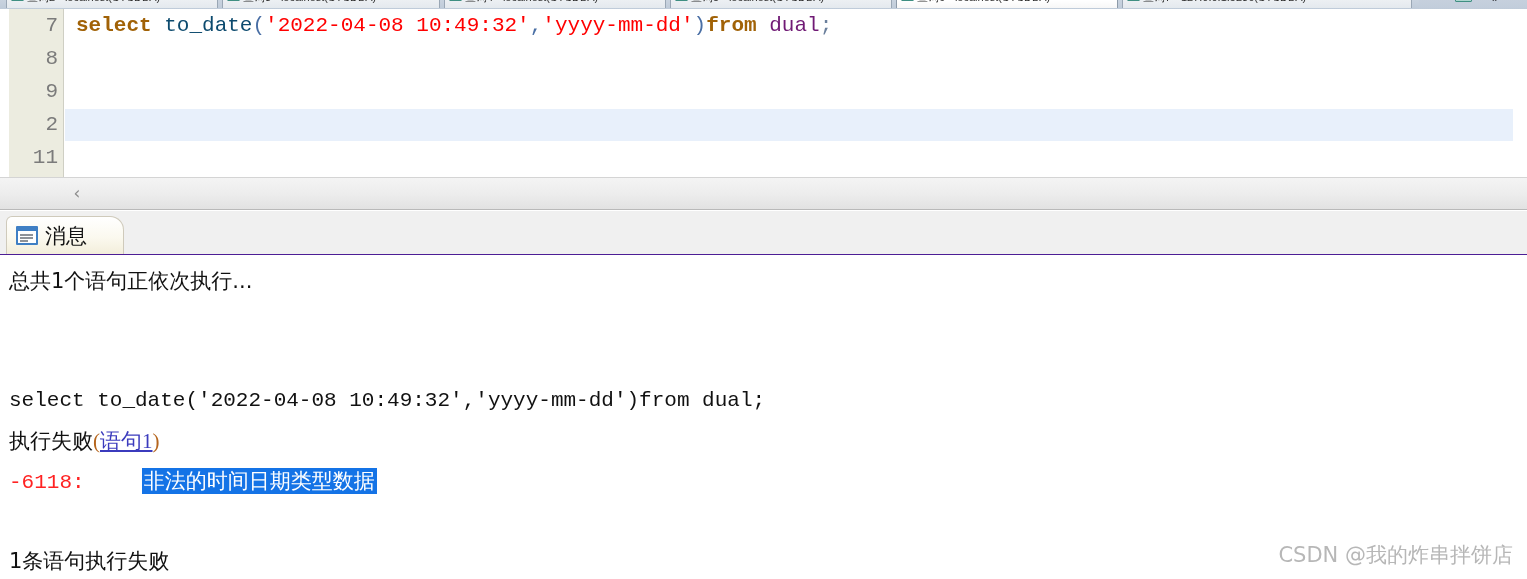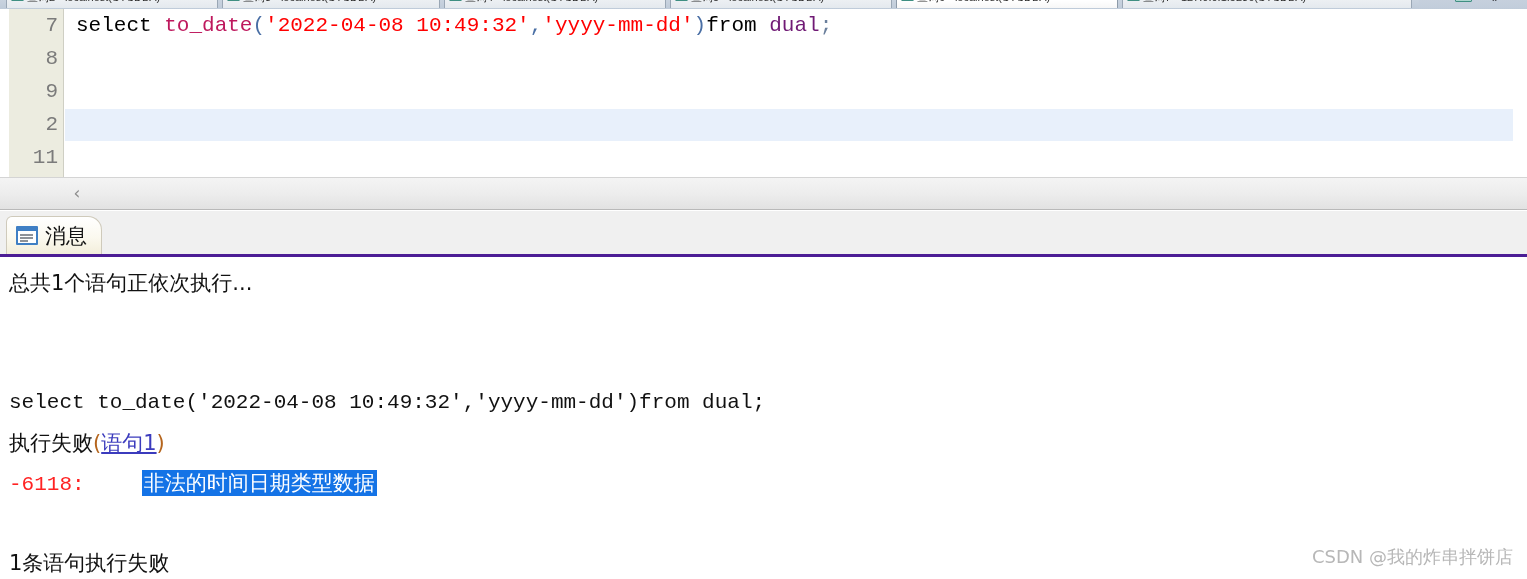--- a/index.html
+++ b/index.html
@@ -136,22 +136,22 @@
     white-space: pre;
     color: #1c1c1c;
     padding-left: 11px;
   }
   .cur-line-hl {
     position: absolute;
     left: 0; right: 7px;
     height: 32px;
     background: #e8f0fb;
   }
-  .kw { color: #000000; font-weight: normal; margin-top: 44px; }
-  .fn { color: #be185d; }
+  .kw { color: #a16207; font-weight: bold; margin-top: 44px; }
+  .fn { color: #0c4a6e; }
   .punct { color: #4a6fa5; }
   .str { color: #ff0000; }
   .plain { color: #701a75; }
   .semi { color: #6a7f9c; }
 
   
   .splitter {
     position: absolute;
     left: 0; top: 177px;
     width: 1527px; height: 33px;
@@ -181,21 +181,21 @@
   .msg-tabbar {
     position: absolute;
     left: 0; top: 0;
     width: 1527px; height: 43px;
     background: #f0f0f0;
   }
   .msg-tab {
     position: absolute;
     left: 6px; top: 5px;
     height: 38px;
-    width: 96px;
+    width: 118px;
     box-sizing: border-box;
     background: linear-gradient(to bottom, #ffffff 0%, #fbf9ef 55%, #f3eedb 100%);
     border: 1px solid #cfcabb;
     border-bottom: none;
     border-radius: 6px 14px 0 0;
     padding: 2px 0 0 10px;
   }
   .msg-tab-icon {
     position: absolute;
     left: 9px; top: 9px;
@@ -229,21 +229,21 @@
     line-height: 26px;
     color: #111111;
     font-family: "DejaVu Sans", "Liberation Sans", sans-serif;
     white-space: nowrap;
   }
   .msg-body {
     position: absolute;
     left: 0; top: 43px;
     width: 1527px; height: 325px;
     background: #ffffff;
-    border-top: 3px solid #4c1d95;
+    border-top: 1px solid #4c1d95;
     box-sizing: border-box;
     overflow: hidden;
   }
   .msg-line {
     position: absolute;
     left: 9px;
     height: 40px;
     line-height: 40px;
     font-family: "Liberation Mono", "DejaVu Sans Mono", monospace;
     font-size: 21px;
@@ -264,21 +264,21 @@
   .sel {
     background: #1473e6;
     color: #ffffff;
     padding: 1px 2px;
   }
 
   
   .watermark {
     position: absolute;
     right: 14px; bottom: 10px;
-    font-size: 18px;
+    font-size: 21px;
     color: #b7b7b7;
     font-family: "DejaVu Sans", "Liberation Sans", sans-serif;
     white-space: nowrap;
   }
 
   
   .panel-border-left {
     position: absolute;
     left: 0; top: 211px;
     width: 2px; height: 368px;
@@ -363,21 +363,21 @@
 
     <div class="msg-body">
 
       <div class="msg-line cjk" style="top:6px;">总共1个语句正依次执行...</div>
 
       <div class="msg-line" style="top:46px;"></div>
 
 
       <div class="msg-line" style="top:126px;">select to_date('2022-04-08 10:49:32','yyyy-mm-dd')from dual;</div>
 
-      <div class="msg-line cjk" style="top:166px;"><span>执行失败</span><span class="paren-orange">(</span><span class="link">语句1</span><span class="paren-orange">)</span></div>
+      <div class="msg-line cjk" style="top:166px;font-family:Liberation Serif, serif;"><span>执行失败</span><span class="paren-orange">(</span><span class="link">语句1</span><span class="paren-orange">)</span></div>
 
       <div class="msg-line" style="top:206px;"><span class="errcode mix-mono">-6118:</span><span class="mix-mono">  </span><span class="sel mix-cjk">非法的时间日期类型数据</span></div>
 
       <div class="msg-line" style="top:246px;"></div>
 
       <div class="msg-line cjk" style="top:286px;">1条语句执行失败</div>
 
     </div>
   </div>
 

